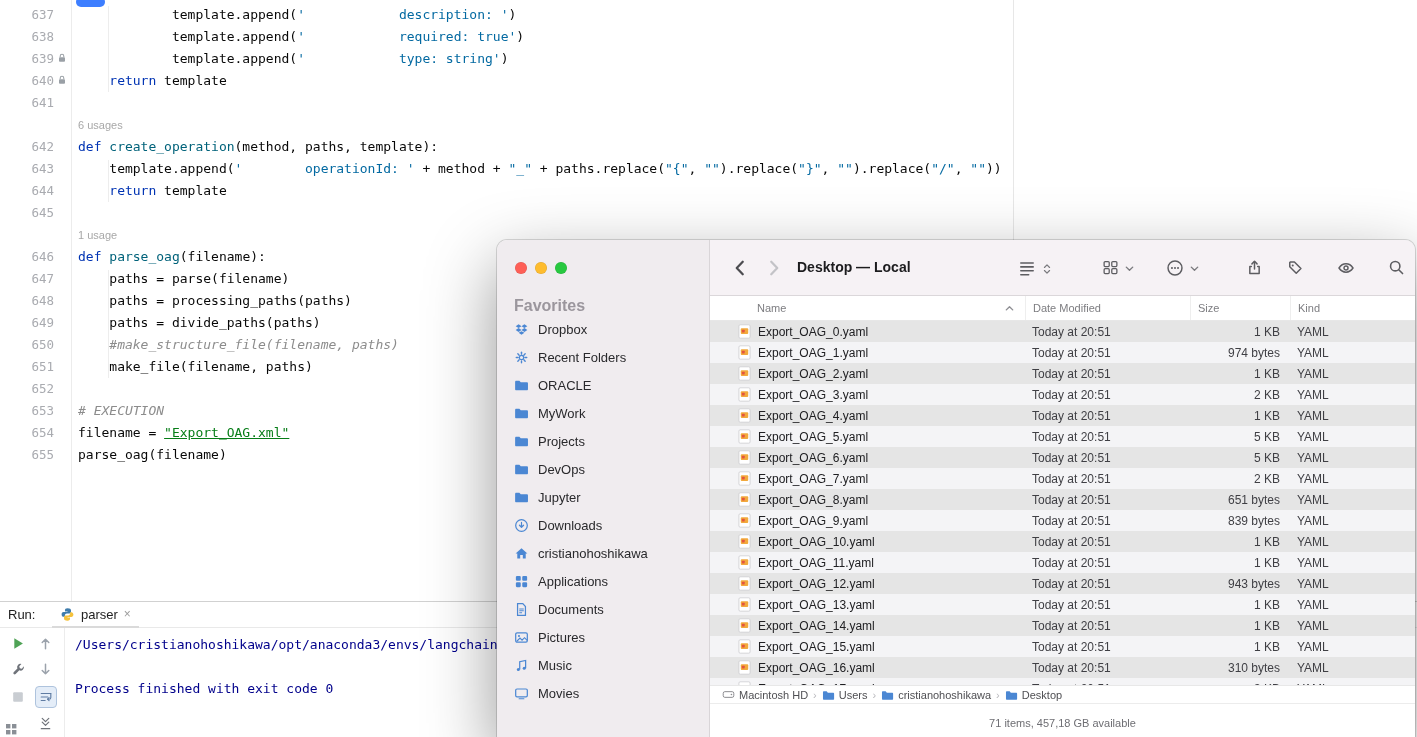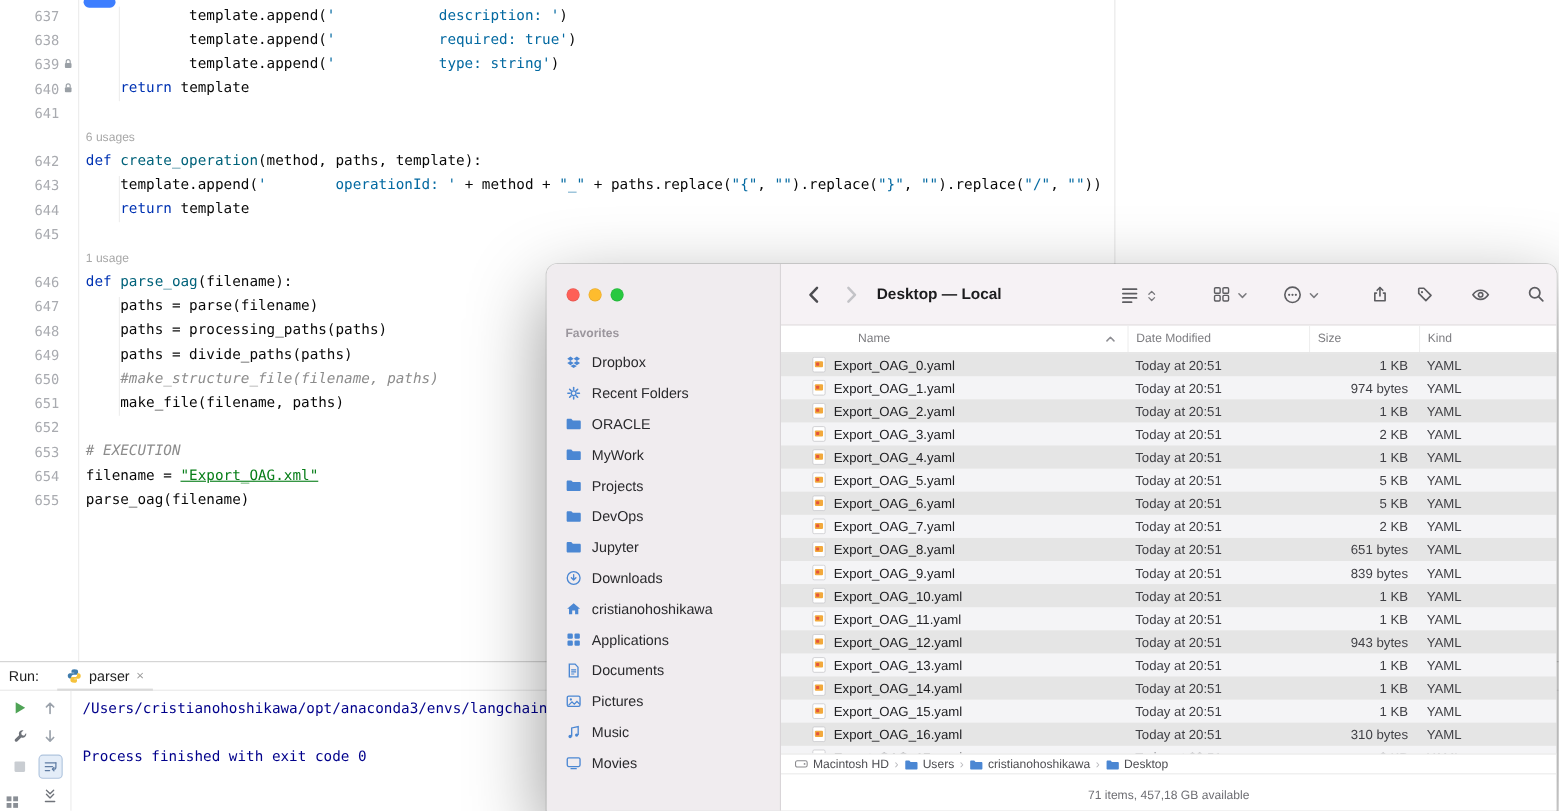--- a/index.html
+++ b/index.html
@@ -37,36 +37,36 @@
   .console-line{height:22px;line-height:22px;white-space:pre;}
   .corner-grid{position:absolute;left:5px;top:723px;width:13px;height:13px;}
 
   
   .finder{position:absolute;left:497px;top:240px;width:918px;height:497px;border-radius:10px 10px 0 0;overflow:hidden;background:#fff;
           box-shadow:0 25px 70px rgba(0,0,0,.42),0 0 0 1px rgba(0,0,0,.14);}
   .fsidebar{position:absolute;left:0;top:0;bottom:0;width:213px;background:#f0ecef;border-right:1px solid #d9d5d8;}
   .traffic{position:absolute;left:18px;top:22px;display:flex;gap:8px;}
   .tl{width:12px;height:12px;border-radius:50%;box-shadow:inset 0 0 0 .5px rgba(0,0,0,.12);}
   .tl.red{background:#fe5f57;} .tl.yellow{background:#febc2e;} .tl.green{background:#28c840;}
-  .fsec{position:absolute;left:17px;top:57px;font-size:11px;font-weight:700;color:#9b969d;}
+  .fsec{position:absolute;left:17px;top:57px;font-size:16px;font-weight:700;color:#9b969d;}
   .sitems{position:absolute;left:7px;right:7px;top:75px;}
   .sitem{display:flex;align-items:center;gap:8px;height:28px;padding:0 9px;border-radius:6px;font-size:13px;color:#29292c;white-space:nowrap;}
   .sitem .icn{width:17px;height:17px;flex:0 0 17px;display:inline-flex;align-items:center;justify-content:center;}
 
   .fmain{position:absolute;left:213px;right:0;top:0;bottom:0;background:#e5e5e5;}
   .ftoolbar{position:absolute;left:0;right:0;top:0;height:56px;background:#f6f2f5;border-bottom:1px solid #dbd7da;}
   .navbtn{position:absolute;top:18px;width:20px;height:20px;color:#4c4c50;}
   .navbtn.disabled{color:#c3c3c7;}
   .ftitle{position:absolute;left:87px;top:19px;font-size:14px;font-weight:700;color:#1c1c1e;}
   .tbi{position:absolute;top:19px;width:18px;height:18px;color:#5d5d61;}
   .tbi.small{width:12px;height:12px;top:23px;color:#7a7a7e;}
 
   .fheader{position:absolute;top:56px;left:0;right:0;height:25px;background:#fff;border-bottom:1px solid #e7e7e7;display:flex;align-items:stretch;font-size:11px;color:#7d7d81;}
   .hc{display:flex;align-items:center;}
-  .hc-name{width:315px;padding-left:70px;position:relative;align-items:center;}
+  .hc-name{width:315px;padding-left:47px;position:relative;align-items:center;}
   .hc-date{width:165px;padding-left:7px;border-left:1px solid #eeeeee;}
   .hc-size{width:100px;padding-left:7px;border-left:1px solid #eeeeee;}
   .hc-kind{flex:1;padding-left:7px;border-left:1px solid #eeeeee;}
   .sort-icn{position:absolute;right:10px;top:7px;width:11px;height:11px;color:#8e8e93;}
 
   .flist{position:absolute;top:81px;left:0;right:0;height:364px;overflow:hidden;}
   .frow{display:flex;height:21px;align-items:center;font-size:12px;}
   .frow:nth-child(even){background:#f4f4f6;}
   .fc-name{width:315px;display:flex;align-items:center;gap:7px;padding-left:28px;color:#202023;white-space:nowrap;}
   .fc-name .ficn{width:13px;height:15px;flex:0 0 13px;}

